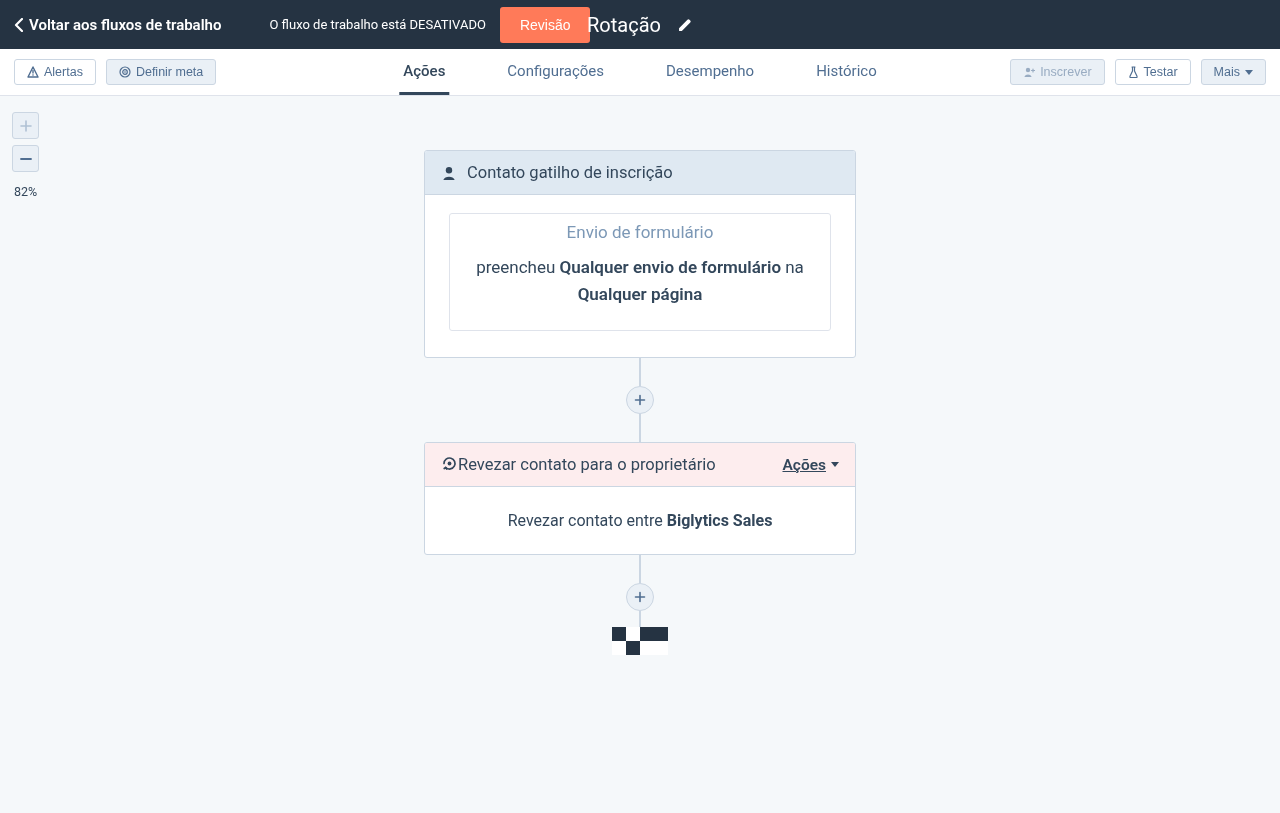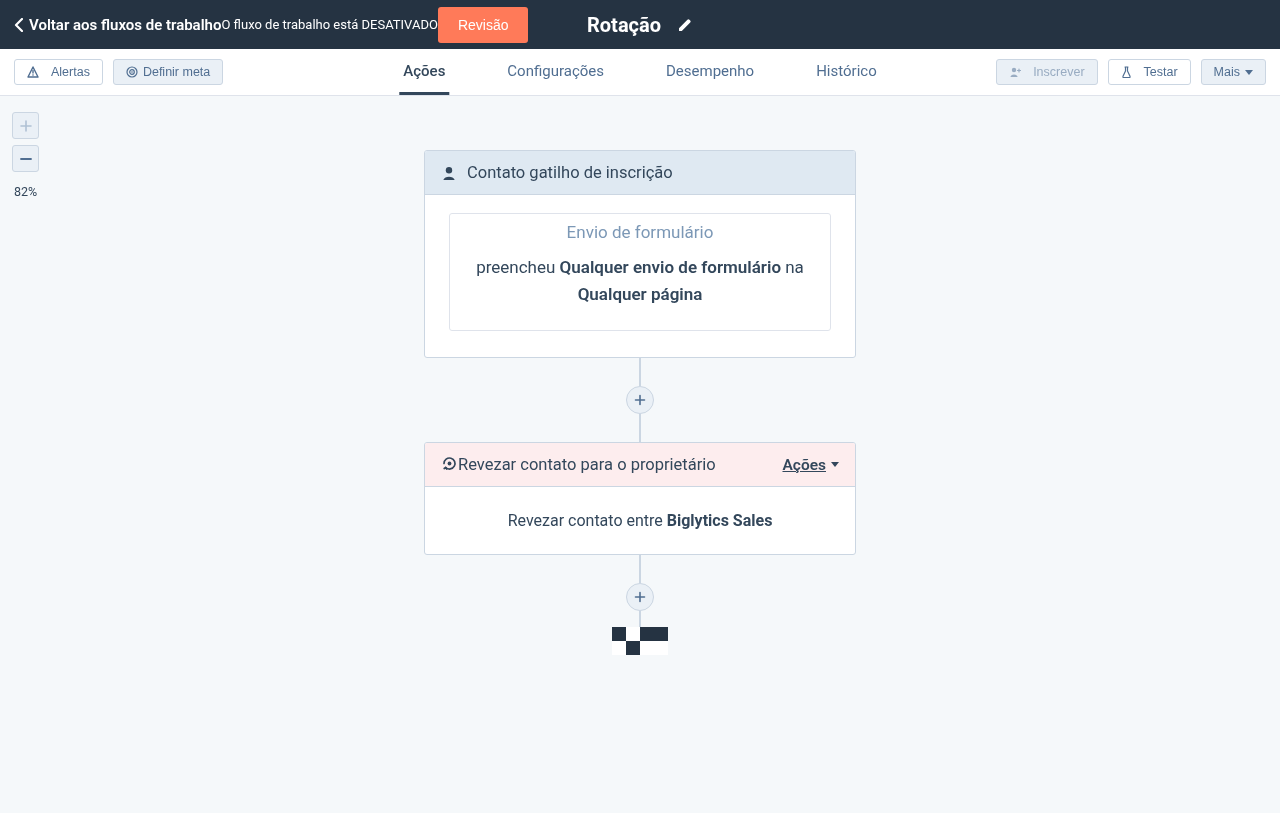--- a/index.html
+++ b/index.html
@@ -33,25 +33,27 @@
   .topbar-center {
     position: absolute;
     left: 50%;
     transform: translateX(-50%);
     display: flex;
     align-items: center;
     gap: 16px;
   }
   .topbar-title {
     font-size: 20px;
-    font-weight: 700;
+    font-weight: 400;
   }
   .topbar-right {
     display: flex;
     align-items: center;
+    gap: 14px;
+    margin-left: 48px;
   }
   .topbar-status {
     font-size: 13px;
     font-weight: 400;
   }
   .btn-primary {
     background: #ff7a59;
     color: #fff;
     border: none;
     padding: 10px 20px;
@@ -104,21 +106,21 @@
   .btn-ghost {
     background: #fff;
     border: 1px solid #cbd6e2;
     color: #506e91;
     padding: 5px 12px;
     font-size: 12.5px;
     border-radius: 3px;
     cursor: pointer;
     display: inline-flex;
     align-items: center;
-    gap: 12px;
+    gap: 5px;
   }
   .btn-ghost.disabled {
     background: #eaf0f6;
     color: #99acc2;
     cursor: not-allowed;
   }
   .btn-light {
     background: #eaf0f6;
     border: 1px solid #cbd6e2;
     color: #506e91;

